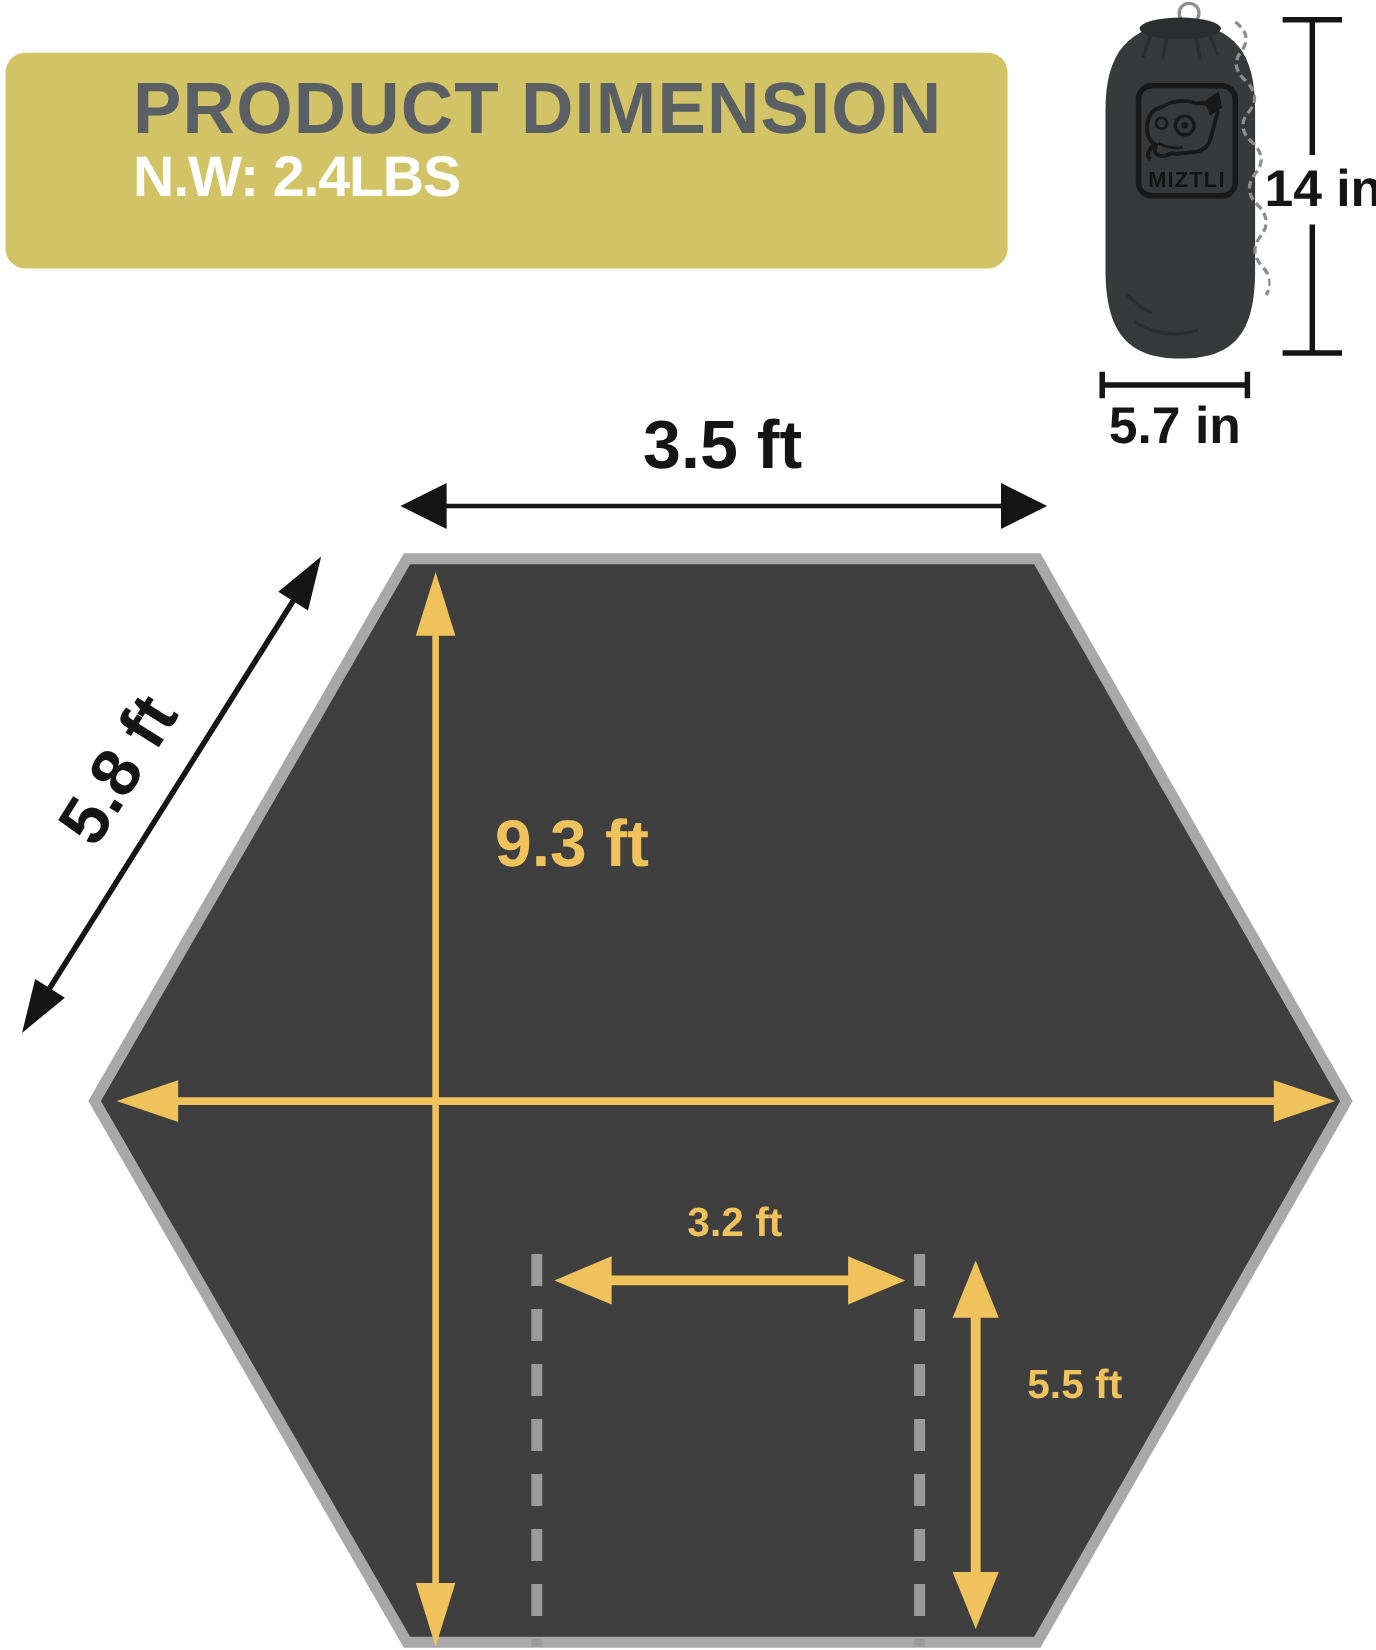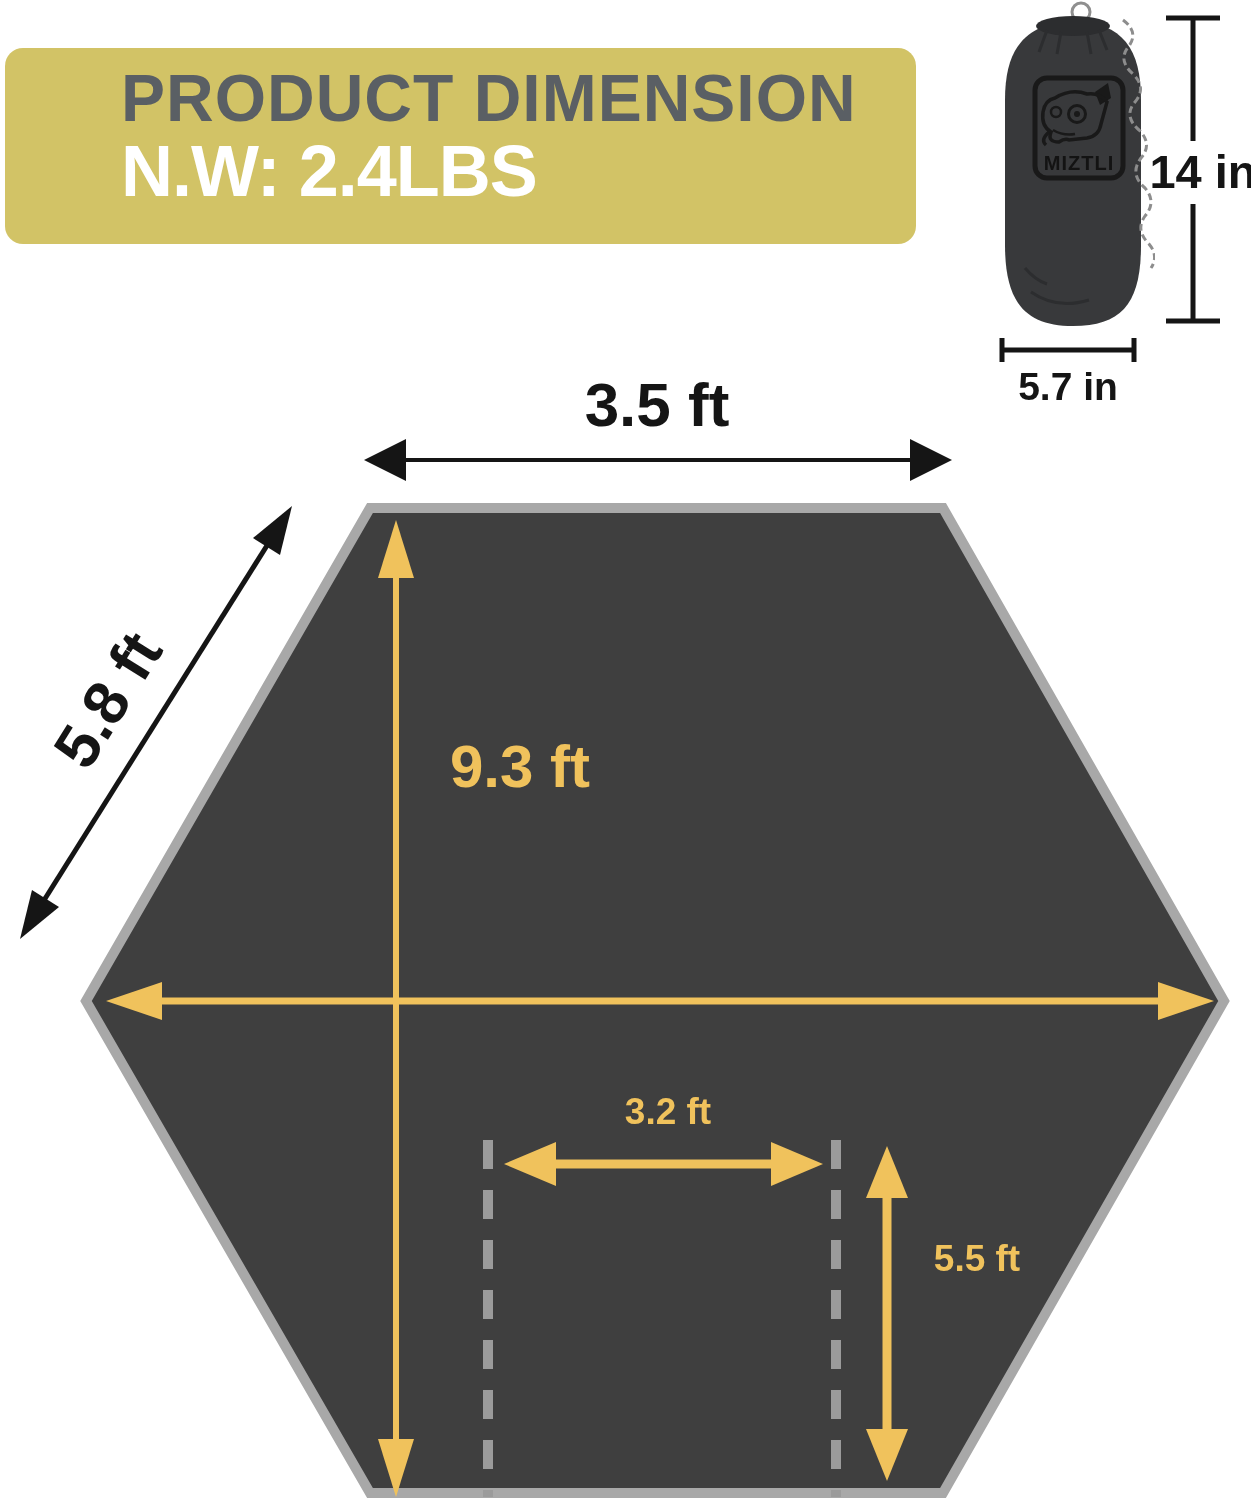--- a/index.html
+++ b/index.html
@@ -19,38 +19,38 @@
     box-sizing:border-box;
     padding:16px 0 0 116px;
   }
   .banner-title{
     font-size:66px;font-weight:700;letter-spacing:1px;
     color:var(--banner-title);
     line-height:1.05;
     white-space:nowrap;
   }
   .banner-sub{
-    font-size:72px;font-weight:700;letter-spacing:-1px;
+    font-size:52px;font-weight:700;letter-spacing:-1px;
     color:#ffffff;
     line-height:1.0;
     white-space:nowrap;
     margin-top:2px;
   }
   
   .lbl{
     transform:translate(-50%,-50%);
     font-weight:700;white-space:nowrap;line-height:1;
   }
   .black{color:#151515;}
   .yellow{color:var(--accent);}
   .f62{font-size:62px;}
   .f60{font-size:60px;}
   .f57{font-size:37px;}
   .f47{font-size:47px;}
-  .f45{font-size:39px;}
+  .f45{font-size:47px;}
   .rot{transform:translate(-50%,-50%) rotate(-58deg);}
   svg{display:block;}
 </style>
 </head>
 <body>
 
 <div id="stage" style="--accent:#f0c25c;--banner-bg:#d2c366;--banner-title:#5a5f64;">
 
   <div class="abs banner">
     <div class="banner-title">PRODUCT DIMENSION</div>

